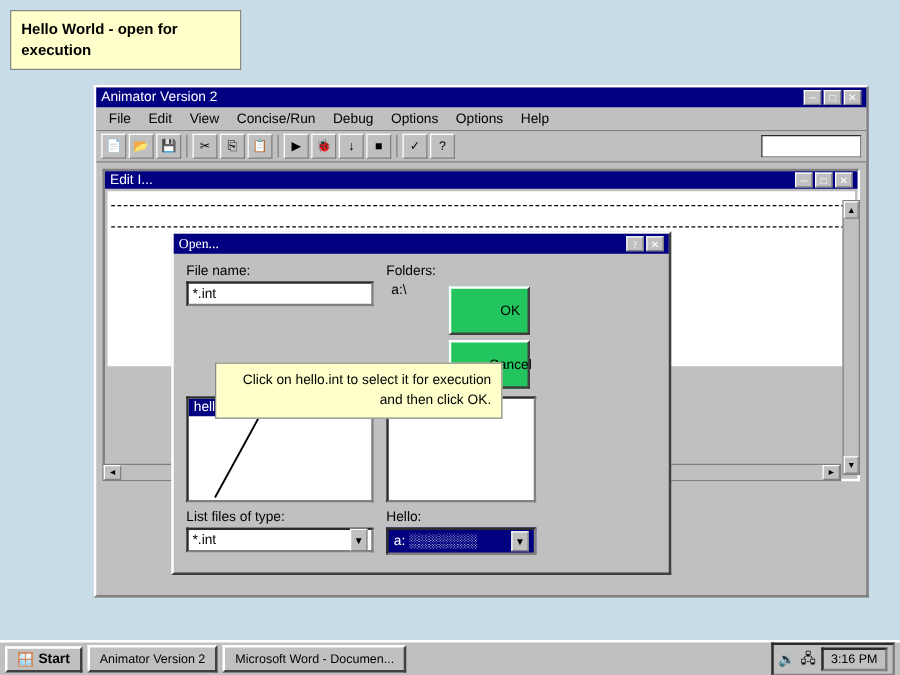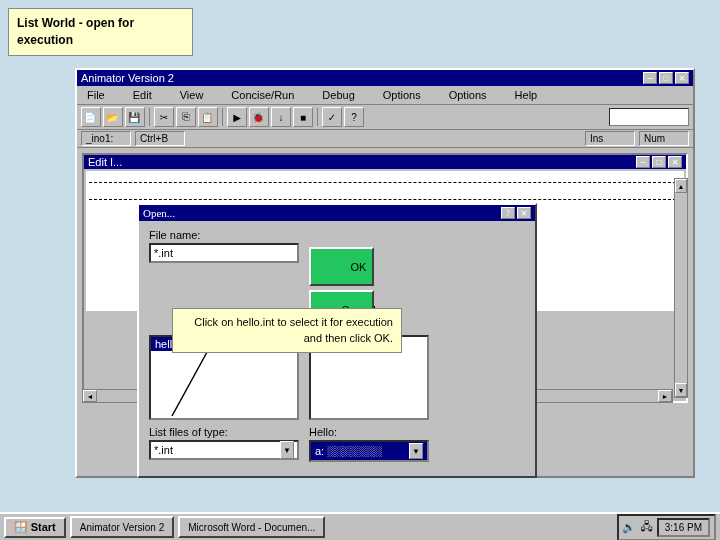--- a/index.html
+++ b/index.html
@@ -69,21 +69,21 @@
       display: flex;
       align-items: center;
       justify-content: center;
       cursor: pointer;
     }
 
     
     .menubar {
       background: #c0c0c0;
       display: flex;
-      gap: 16px;
+      gap: 2px;
       padding: 2px 4px;
       border-bottom: 1px solid #808080;
       font-size: 11px;
     }
 
     .menubar-item {
       padding: 1px 6px;
       cursor: pointer;
     }
 
@@ -420,21 +420,21 @@
       align-items: center;
       justify-content: center;
       font-size: 7px;
       cursor: pointer;
     }
   </style>
 </head>
 <body>
 
 <div class="tooltip-box">
-  <span>List World - open for execution</span>
+  <span>Hello World - open for execution</span>
 </div>
 
 <div class="main-window">
 
   <div class="main-titlebar">
     <span>Animator Version 2</span>
     <div class="titlebar-btns">
       <div class="titlebar-btn">─</div>
       <div class="titlebar-btn">□</div>
       <div class="titlebar-btn">✕</div>
@@ -465,27 +465,20 @@
     <div class="toolbar-btn">🐞</div>
     <div class="toolbar-btn">↓</div>
     <div class="toolbar-btn">■</div>
     <div class="toolbar-separator"></div>
     <div class="toolbar-btn">✓</div>
     <div class="toolbar-btn">?</div>
     <div class="toolbar-spacer" style="flex:1"></div>
     <input class="toolbar-input" type="text" style="">
   </div>
 
-  <div class="statusbar-area">
-    <span class="status-segment">_ino1:</span>
-    <span class="status-segment">Ctrl+B</span>
-    <div style="flex:1"></div>
-    <span class="status-segment">Ins</span>
-    <span class="status-segment">Num</span>
-  </div>
 
   <div style="position:relative; flex:1; height:290px;">
 
     <div style="position:absolute; top:5px; left:5px; right:5px; bottom:35px; background:#c0c0c0; border:2px solid; border-top-color:#808080; border-left-color:#808080; border-right-color:#fff; border-bottom-color:#fff;">
       <div style="background:#000080; color:white; font-size:11px; padding:1px 4px; display:flex; justify-content:space-between;">
         <span>Edit I...</span>
         <div style="display:flex;gap:2px;">
           <div class="titlebar-btn">─</div>
           <div class="titlebar-btn">□</div>
           <div class="titlebar-btn">✕</div>
@@ -508,20 +501,24 @@
       </div>
       <div class="dialog-content">
 
         <div class="dialog-row">
 
           <div>
             <div class="dialog-label">File name:</div>
             <input class="dialog-input" type="text" value="*.int" style="">
           </div>
 
+          <div>
+            <div class="dialog-label">Folders:</div>
+            <div style="font-size:11px; padding:1px 4px; background:#c0c0c0;">a:\</div>
+          </div>
 
           <div class="dialog-btn-area">
             <div class="dialog-btn">OK</div>
             <div class="dialog-btn">Cancel</div>
           </div>
         </div>
 
         <div class="dialog-row">
           <div class="dialog-listbox">
             <div class="listbox-item selected">hello.int</div>

